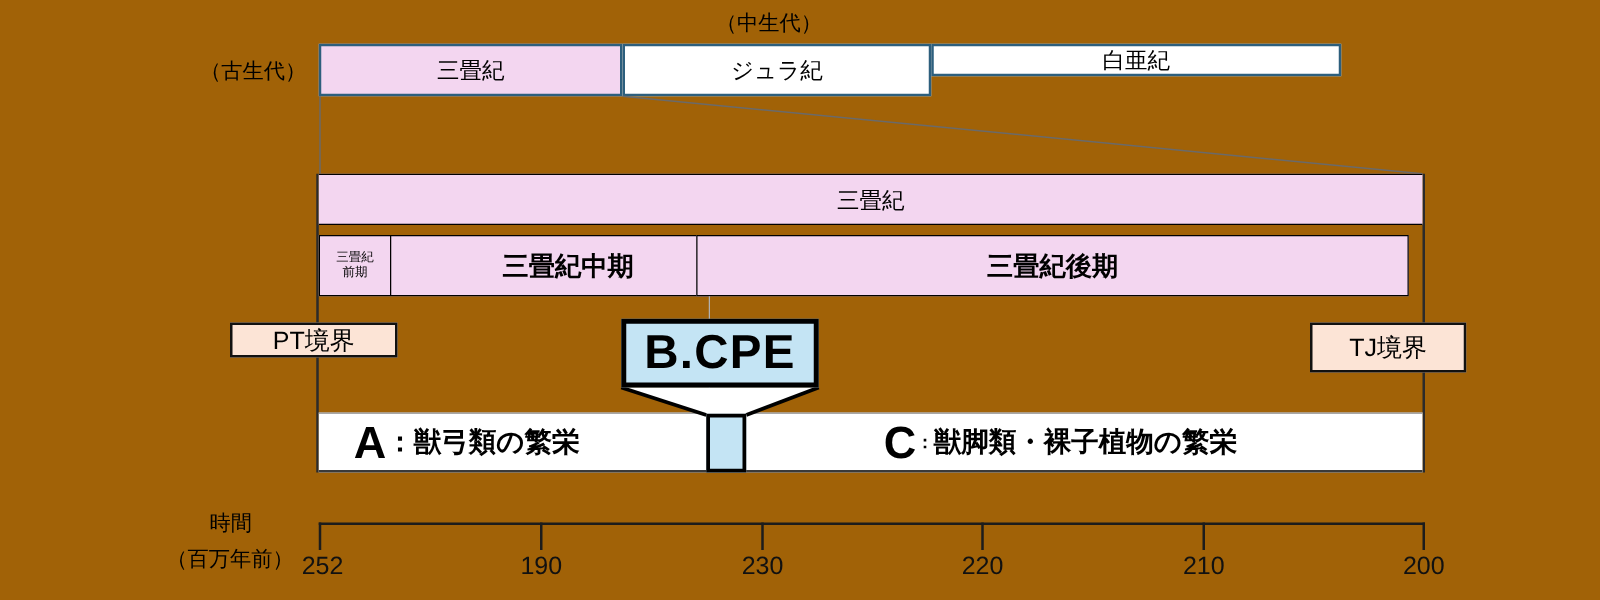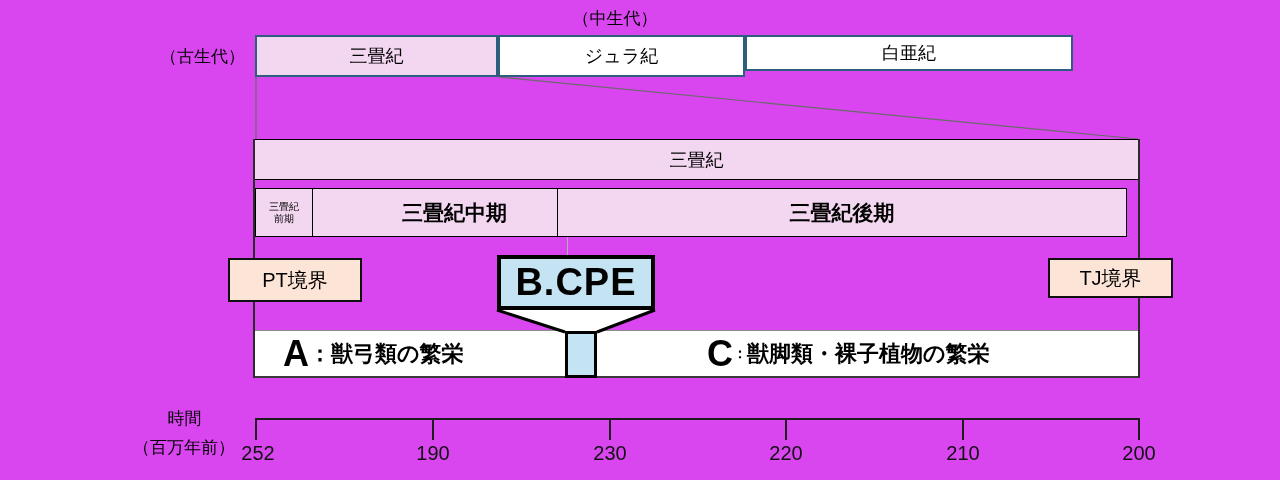--- a/index.html
+++ b/index.html
@@ -1,17 +1,17 @@
 <!DOCTYPE html>
 <html style="--pink: #f3d6f0; --peach: #fce4d6; --blue: #c4e4f4; --frame: #2d5f7d;"><head>
 <meta charset="utf-8">
 <style>
   html,body{margin:0;padding:0;background:#ffffff;}
   body{font-family:"Liberation Sans","DejaVu Sans",sans-serif;color:#000;}
-  .canvas{position:relative;width:1280px;height:480px;background:#d946ef;overflow:hidden;}
+  .canvas{position:relative;width:1280px;height:480px;background:#a16207;overflow:hidden;}
   .abs{position:absolute;box-sizing:border-box;}
   .center{display:flex;align-items:center;justify-content:center;}
   .era-label{font-size:17px;font-weight:500;white-space:nowrap;}
   .era-seg{border:2px solid var(--frame);background:#fff;font-size:18px;font-weight:500;}
   .era-seg.pink{background:var(--pink);}
   .svg-overlay{position:absolute;left:0;top:0;pointer-events:none;}
   .wrapper{border-left:2px solid #2b2b2b;border-right:2px solid #2b2b2b;}
   .bar-main{background:var(--pink);border-top:1px solid #000;border-bottom:1px solid #000;
             font-size:18px;font-weight:500;}
   .sub-cell{background:var(--pink);border:1px solid #000;font-weight:700;}
@@ -38,21 +38,21 @@
 
   <div class="abs era-label" style="left:535px;top:7px;width:160px;text-align:center;">（中生代）</div>
   <div class="abs era-label" style="left:145px;top:45px;width:100px;text-align:right;">（古生代）</div>
 
   <div class="abs era-seg pink center" style="left:255px;top:35px;width:243px;height:42px;">
     <span>三畳紀</span>
   </div>
   <div class="abs era-seg center" style="left:498px;top:35px;width:247px;height:42px;">
     <span>ジュラ紀</span>
   </div>
-  <div class="abs era-seg center" style="left:745px;top:35px;width:328px;height:36px;text-align:center;">
+  <div class="abs era-seg center" style="left:745px;top:35px;width:328px;height:26px;text-align:center;">
     <span>白亜紀</span>
   </div>
 
   <svg class="svg-overlay" width="1280" height="480">
     <line x1="256" y1="77" x2="256" y2="139" stroke="#6a6a6a" stroke-width="1.2"></line>
     <line x1="498" y1="77" x2="1138" y2="139" stroke="#6a6a6a" stroke-width="1.2"></line>
   </svg>
 
   <div class="abs wrapper" style="left:253px;top:139px;width:887px;height:239px;">
 
@@ -79,21 +79,21 @@
       <div class="event-text" style="left:452px;">
         <span class="event-letter">C</span>
           <span class="event-colon-small">：</span>
           <span class="event-kanji">獣脚類・裸子植物の繁栄</span>
       </div>
     </div>
   </div>
 
   <div class="abs gray-line" style="left:567px;top:237px;width:1px;height:96px;"></div>
 
-  <div class="abs boundary-box center" style="left:184px;top:258px;width:134px;height:44px;margin-left:44px;">
+  <div class="abs boundary-box center" style="left:184px;top:258px;width:134px;height:28px;">
     <span>PT境界</span>
   </div>
   <div class="abs boundary-box center" style="left:1048px;top:258px;width:125px;height:40px;">
     <span>TJ境界</span>
   </div>
 
   <svg class="svg-overlay" width="1280" height="480" style="z-index:5;">
     <polygon points="497,310 655,310 597,332 565,332" fill="#ffffff" stroke="none"></polygon>
     <line x1="497" y1="310" x2="565" y2="332" stroke="#000" stroke-width="3"></line>
     <line x1="655" y1="310" x2="597" y2="332" stroke="#000" stroke-width="3"></line>

